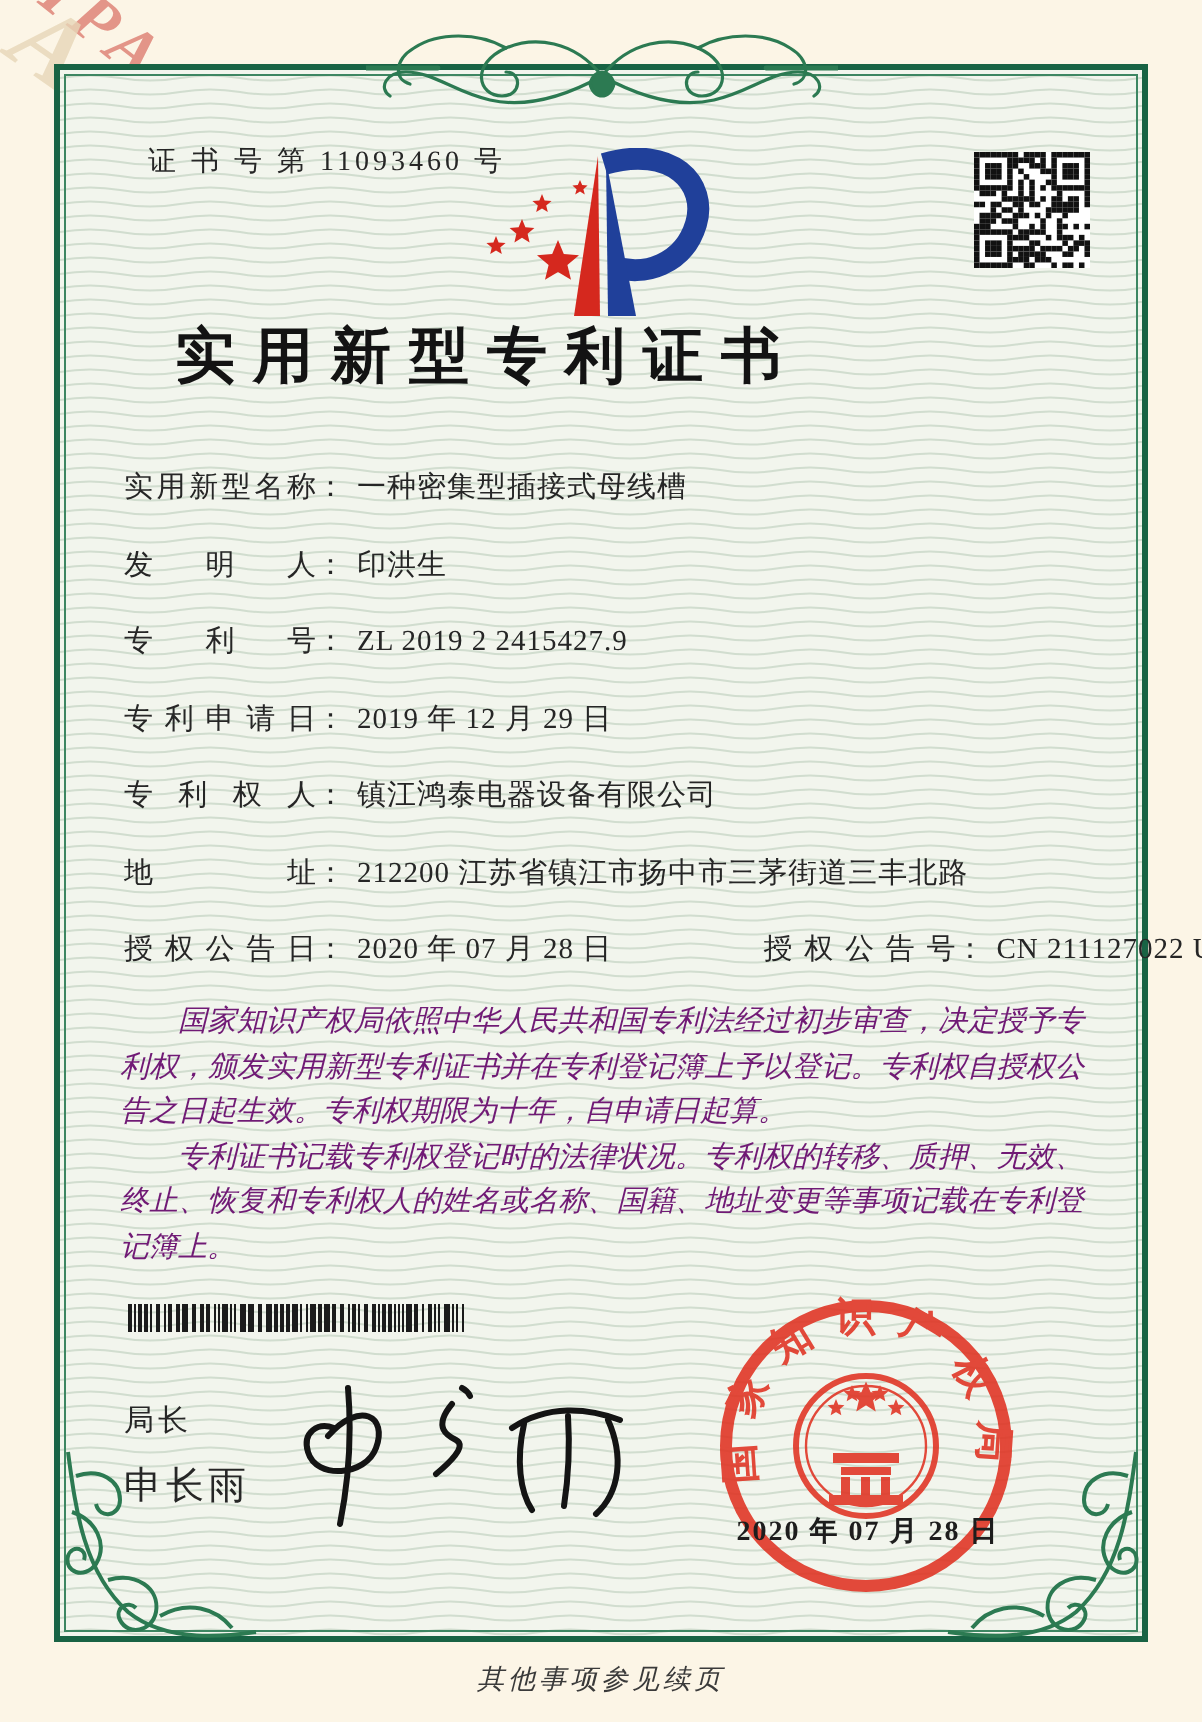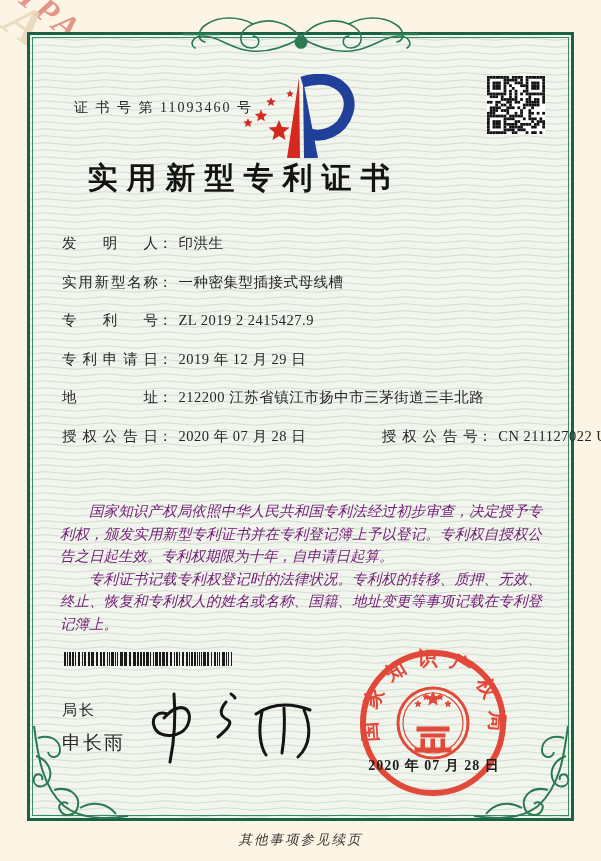--- a/index.html
+++ b/index.html
@@ -19,21 +19,21 @@
     border:3px solid #186344; background:#f2f5ed; box-sizing:border-box;
   }
   .frame-inner{
     position:absolute; left:2px; top:2px; right:2px; bottom:2px;
     border:1px solid #3d8662; pointer-events:none;
   }
   .waves{position:absolute; left:0; top:0;}
   
   .ornament{position:absolute; pointer-events:none;}
   
-  .cert-no{position:absolute; left:74px; top:72px; font-size:14px; letter-spacing:2px;margin-top:27px;}
+  .cert-no{position:absolute; left:74px; top:72px; font-size:14px; letter-spacing:2px;}
   .logo{position:absolute; left:240px; top:74px; width:118px; height:88px;}
   .qr{position:absolute; left:487px; top:76px; width:58px; height:58px; background:#fff;}
   .title{
     position:absolute; left:0; top:158px; width:487px; text-align:center;
     font-size:30px; font-weight:bold; letter-spacing:9px; color:#131313;
   }
   
   .fields{position:absolute; left:62px; top:234px; width:490px; font-size:14.5px;}
   .frow{margin-bottom:20.5px; height:18px; white-space:nowrap;}
   .flabel{display:inline-block; width:96px; text-align:justify; text-align-last:justify; vertical-align:top;}
@@ -486,30 +486,33 @@
       <rect x="14" y="20" width="1" height="1" fill="#111"></rect>
       <rect x="16" y="20" width="1" height="1" fill="#111"></rect>
       <rect x="17" y="20" width="1" height="1" fill="#111"></rect>
       <rect x="19" y="20" width="1" height="1" fill="#111"></rect>
     </svg>
 
   <div class="title">实用新型专利证书</div>
 
   <div class="fields">
     <div class="frow">
-      <span class="flabel">发明人</span><span class="fcolon">：</span><span class="fvalue">印洪生</span>
+      <span class="flabel">实用新型名称</span><span class="fcolon">：</span><span class="fvalue">一种密集型插接式母线槽</span>
     </div>
     <div class="frow">
-      <span class="flabel">实用新型名称</span><span class="fcolon">：</span><span class="fvalue">一种密集型插接式母线槽</span>
+      <span class="flabel">发明人</span><span class="fcolon">：</span><span class="fvalue">印洪生</span>
     </div>
     <div class="frow">
       <span class="flabel">专利号</span><span class="fcolon">：</span><span class="fvalue">ZL 2019 2 2415427.9</span>
     </div>
     <div class="frow">
       <span class="flabel">专利申请日</span><span class="fcolon">：</span><span class="fvalue">2019 年 12 月 29 日</span>
+    </div>
+    <div class="frow">
+      <span class="flabel">专利权人</span><span class="fcolon">：</span><span class="fvalue">镇江鸿泰电器设备有限公司</span>
     </div>
     <div class="frow">
       <span class="flabel">地址</span><span class="fcolon">：</span><span class="fvalue">212200 江苏省镇江市扬中市三茅街道三丰北路</span>
     </div>
     <div class="frow">
       <span>
         <span class="flabel">授权公告日</span><span class="fcolon">：</span><span class="fvalue">2020 年 07 月 28 日</span>
       </span>
       <span class="fpair2">
         <span class="flabel">授权公告号</span><span class="fcolon">：</span><span class="fvalue">CN 211127022 U</span>

